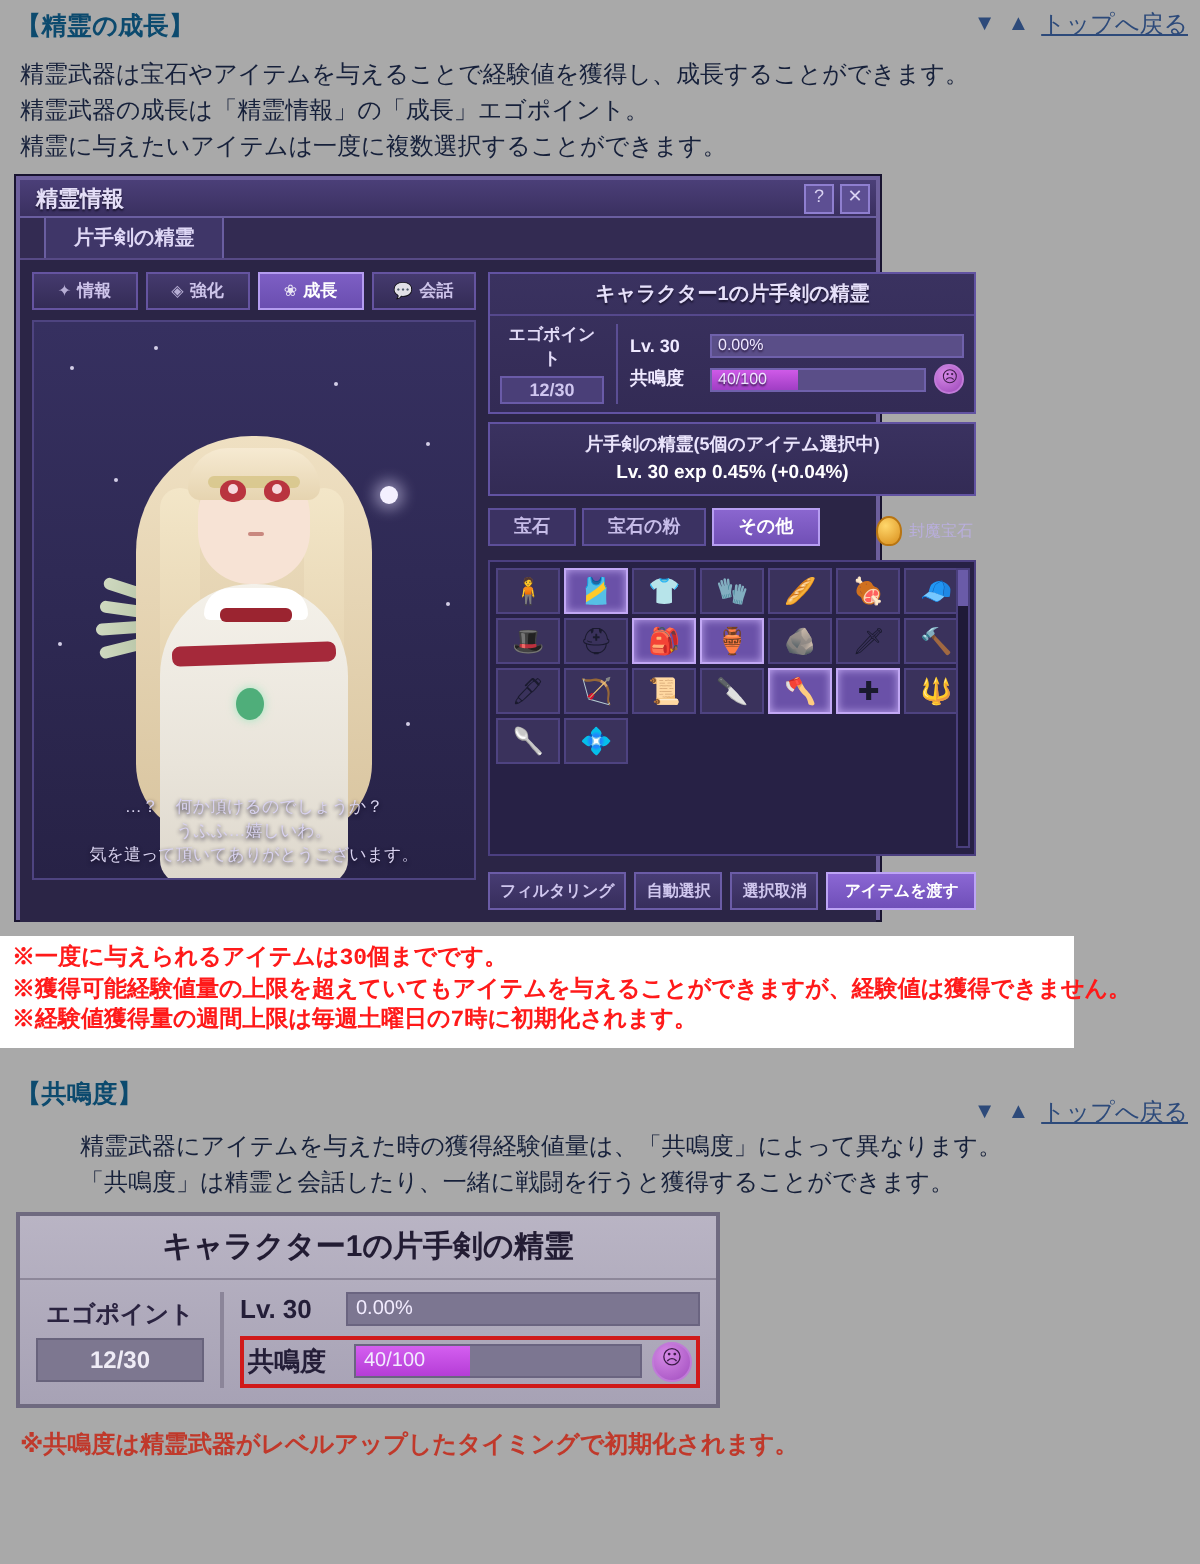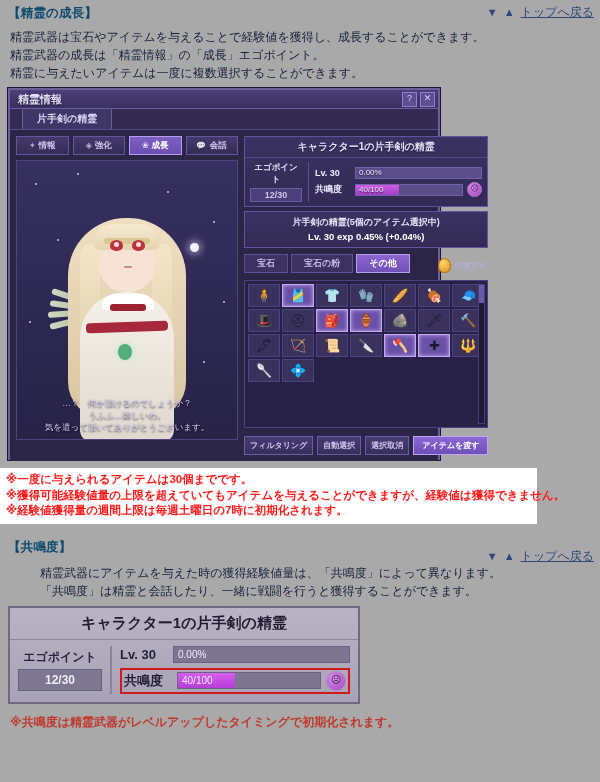--- a/index.html
+++ b/index.html
@@ -48,20 +48,21 @@
   .para div{white-space:nowrap;}
 
   
   .notice{
     margin:8px 0 0 0;
     background:#ffffff;
     border:0;
     padding:4px 6px 5px 6px;
     width:537px;
     box-sizing:border-box;
+    font-family:Liberation Mono, monospace;
   }
   .notice div{
     color:#ff1a1a;
     font-size:11.5px;
     line-height:15.5px;
     white-space:nowrap;
     font-weight:bold;
   }
   .redline{
     color:#c0392b;font-size:12px;font-weight:bold;

